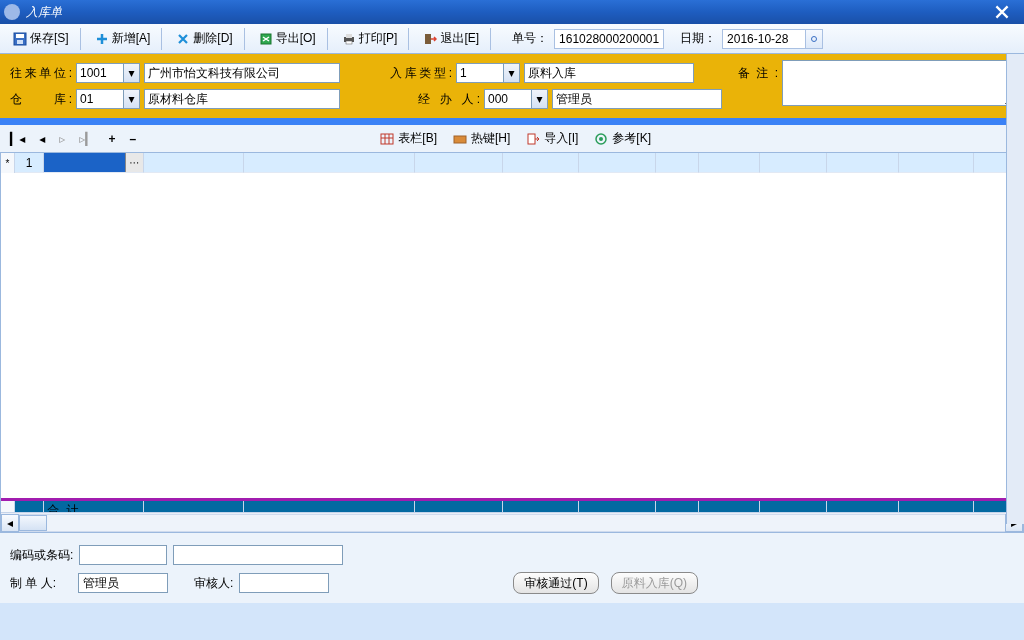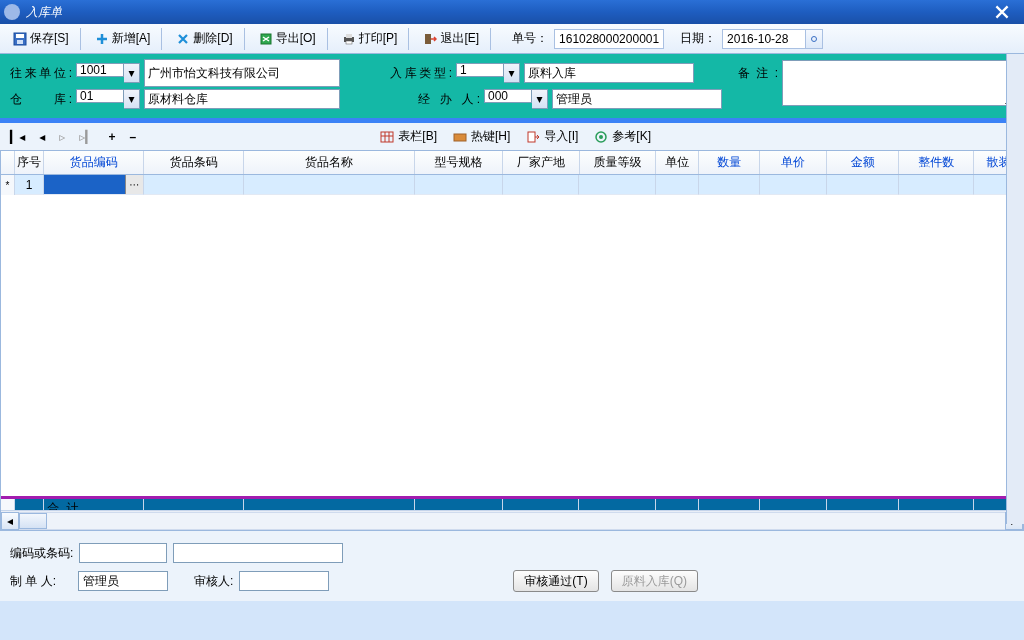--- a/index.html
+++ b/index.html
@@ -16,26 +16,26 @@
 .toolbar { height: 30px; background: linear-gradient(to bottom, #f8fbff, #e5effb); border-bottom: 1px solid #9bb8de; display:flex; align-items:center; padding: 0 6px; gap:2px; }
 .tbtn { display:flex; align-items:center; gap:3px; padding: 2px 6px; cursor:pointer; border:1px solid transparent; }
 .tsep { width:4px; height:22px; border-left:1px solid #a9c0e2; margin:0 2px; }
 .ico { width:14px; height:14px; display:inline-block; }
 .lbl-inline { margin-left:14px; margin-right:4px; }
 .field-input { background:#fff; border:1px solid #a9c0e2; height:20px; padding:1px 4px; }
 .date-wrap { display:flex; align-items:center; }
 .date-btn { width:18px; height:20px; border:1px solid #a9c0e2; background:linear-gradient(#f5f9ff,#dde9f9); margin-left:-1px; display:flex; align-items:center; justify-content:center; cursor:pointer; }
 
 
-.formpanel { background:#14b8a6; border-bottom:5px solid #3b82f6; padding:6px 10px; display:flex; }
+.formpanel { background:#eab308; border-bottom:7px solid #3b82f6; padding:6px 10px; display:flex; }
 .form-left { flex:1; }
 .form-row { display:flex; align-items:center; height:26px; gap:4px; }
 .form-row .lbl { width:62px; text-align:justify; text-align-last:justify; letter-spacing:0px; }
 .combo { display:flex; }
-.combo input { border:1px solid #7f9db9; height:14px; padding:1px 3px; background:#fff; }
+.combo input { border:1px solid #7f9db9; height:20px; padding:1px 3px; background:#fff; }
 .combo .arrow { width:16px; height:20px; border:1px solid #7f9db9; border-left:none; background:linear-gradient(#f0f4fb,#d5e2f4); display:flex; align-items:center; justify-content:center; cursor:pointer; }
 .remark-area { border:1px solid #7f9db9; background:#fff; width:250px; height:46px; margin-left:4px; }
 
 
 .navbar { height:28px; background:#ecf3fb; border-bottom:1px solid #9bb8de; display:flex; align-items:center; padding:0 10px; gap:14px; }
 .navbtn { cursor:pointer; color:#000; display:flex; align-items:center; gap:4px; }
 .navbtn.disabled { color:#9a9a9a; cursor:default; }
 .navgroup2 { margin-left:230px; display:flex; gap:16px; }
 
 
@@ -52,21 +52,21 @@
 .row-indicator { width:14px; border-right:1px solid #c8d6ea; background:#f5f8fc; display:flex; align-items:center; justify-content:center; font-size:10px; }
 .grid-footer { position:absolute; bottom:12px; left:0; right:0; height:22px; display:flex; border-top:3px solid #a21caf; background:#0369a1; }
 .hscroll { position:absolute; bottom:0; left:0; right:0; height:20px; background:#e9eef7; border-top:1px solid #c5d4ea; display:flex; align-items:center; }
 .hscroll .sbtn { width:18px; height:18px; background:linear-gradient(#f8fbff,#dbe6f5); border:1px solid #9bb8de; display:flex; align-items:center; justify-content:center; cursor:pointer; }
 .hscroll .track { flex:1; height:18px; background:#eef3fa; border-top:1px solid #cfdbee; border-bottom:1px solid #cfdbee; position:relative; }
 
 
 .bottom { background:#ecf3fb; padding:8px 10px 6px; }
 .bottom .brow { display:flex; align-items:center; height:28px; gap:6px; }
 .bottom input.txt { border:1px solid #7f9db9; background:#fff; height:20px; padding:1px 4px; }
-.btn { height:22px; padding:0 10px; background:linear-gradient(#fdfdfd,#e4e4e4); border:1px solid #8a8a8a; border-radius:3px; cursor:pointer; }
+.btn { height:22px; padding:0 10px; background:linear-gradient(#fdfdfd,#e4e4e4); border:1px solid #8a8a8a; border-radius:8px; cursor:pointer; }
 .btn.disabled { color:#9a9a9a; cursor:default; }
 
 .vscroll-stub { position:absolute; right:0; top:54px; width:18px; height:470px; background:#e3ebf7; border-left:1px solid #9bb8de; }
 
 .col-w0{width:14px}.col-w1{width:30px}.col-w2{width:102px}.col-w3{width:102px}
 .col-w4{width:174px}.col-w5{width:90px}.col-w6{width:78px}.col-w7{width:78px}
 .col-w8{width:44px}.col-w9{width:62px}.col-w10{width:68px}.col-w11{width:74px}
 .col-w12{width:76px}.col-w13{width:50px}
 </style>
 </head>
@@ -145,21 +145,21 @@
 </div>
 
 <div class="formpanel">
   <div class="form-left">
     <div class="form-row">
       <span class="lbl">往来单位:</span>
       <div class="combo">
         <input style="width: 48px;" value="1001">
         <div class="arrow">▾</div>
       </div>
-      <input style="width: 196px; border: 1px solid rgb(127, 157, 185); height: 28px; padding: 3px 3px;" value="广州市怡文科技有限公司">
+      <input style="width: 196px; border: 1px solid rgb(127, 157, 185); height: 20px; padding: 3px 3px;" value="广州市怡文科技有限公司">
 
       <span class="lbl" style="margin-left:46px">入库类型:</span>
       <div class="combo">
         <input style="width: 48px;" value="1">
         <div class="arrow">▾</div>
       </div>
       <input style="width: 170px; border: 1px solid rgb(127, 157, 185); height: 20px; padding: 1px 3px;" value="原料入库">
 
       <span class="lbl" style="margin-left:40px;width:40px">备注:</span>
     </div>
@@ -214,36 +214,20 @@
       <span class="ico"><svg viewBox="0 0 14 14">
             <circle cx="7" cy="7" r="5" fill="none" stroke="#2a9d5a" stroke-width="1.5"></circle>
             <circle cx="7" cy="7" r="2" fill="#2a9d5a"></circle>
           </svg></span>
       <span>参考[K]</span>
     </span>
   </div>
 </div>
 
 <div class="grid-wrap">
-  <div class="grid-header">
-    <div class="gh col-w0"></div>
-    <div class="gh col-w1">序号</div>
-    <div class="gh col-w2 blue">货品编码</div>
-    <div class="gh col-w3">货品条码</div>
-    <div class="gh col-w4">货品名称</div>
-    <div class="gh col-w5">型号规格</div>
-    <div class="gh col-w6">厂家产地</div>
-    <div class="gh col-w7">质量等级</div>
-    <div class="gh col-w8">单位</div>
-    <div class="gh col-w9 blue">数量</div>
-    <div class="gh col-w10 blue">单价</div>
-    <div class="gh col-w11 blue">金额</div>
-    <div class="gh col-w12 blue">整件数</div>
-    <div class="gh col-w13 blue" style="border-right:none">散装</div>
-  </div>
   <div class="grid-body">
     <div class="grid-row row-selected">
       <div class="row-indicator col-w0">*</div>
       <div class="gc col-w1" style="justify-content:center">1</div>
       <div class="gc col-w2 cell-editing">
         <div class="dots">⋯</div>
       </div>
       <div class="gc col-w3"></div>
       <div class="gc col-w4"></div>
       <div class="gc col-w5"></div>

